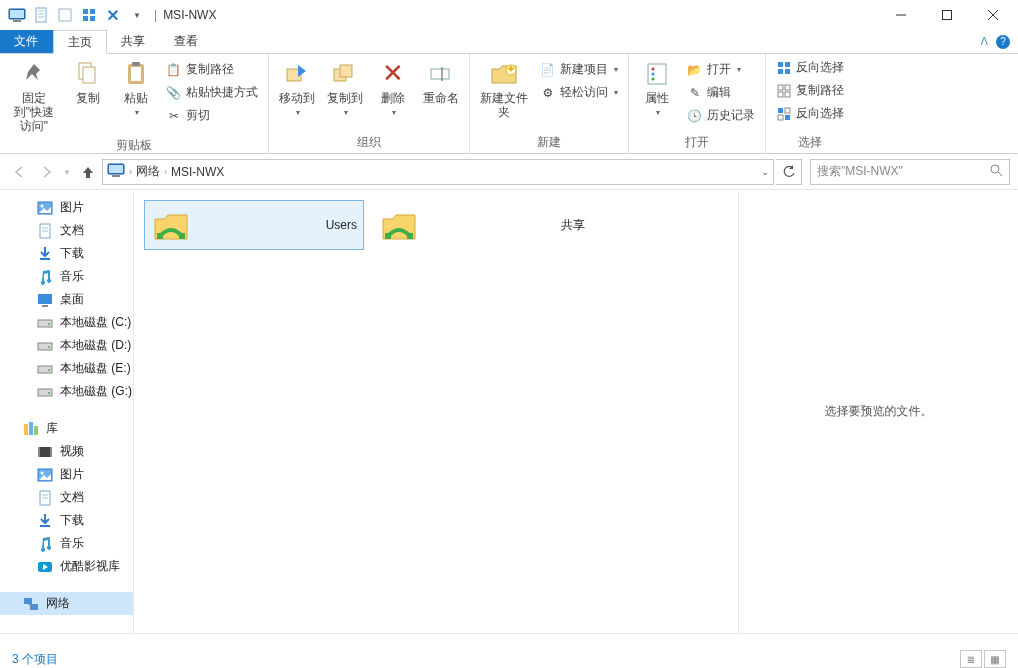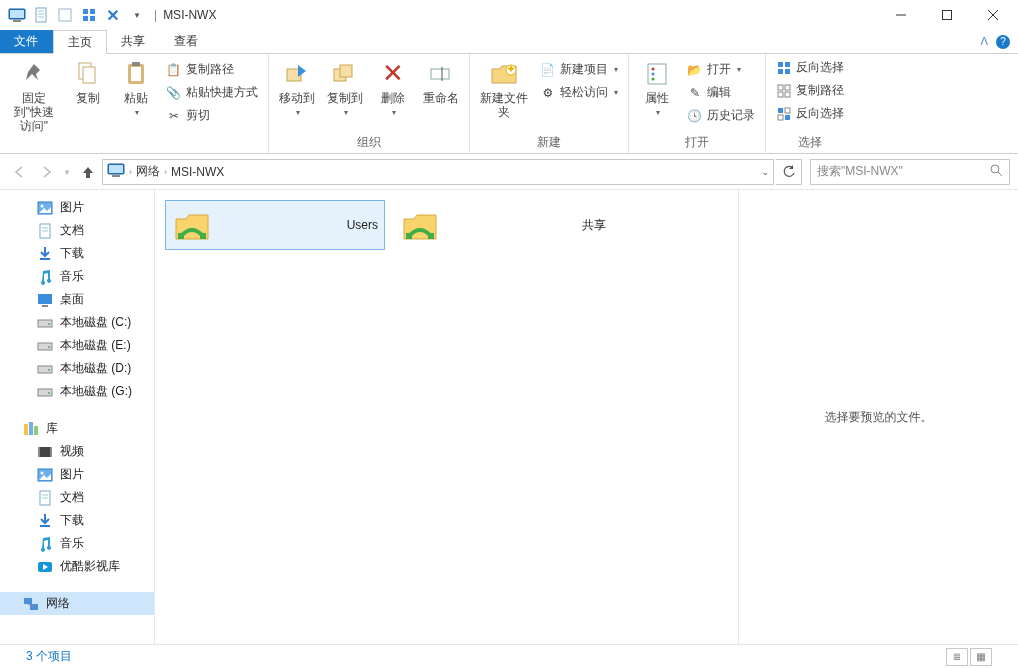--- a/index.html
+++ b/index.html
@@ -43,40 +43,40 @@
 .addr-seg { display: flex; align-items: center; gap: 4px; color: #333; }
 .addr-sep { color: #888; font-size: 9px; padding: 0 2px; }
 .addrbar .strch { flex: 1; }
 .refreshbtn { width: 26px; height: 26px; border: 1px solid #c8c8c8; border-left: none; display: flex; align-items: center; justify-content: center; }
 .searchbox { width: 200px; height: 26px; border: 1px solid #c8c8c8; margin-left: 6px; display: flex; align-items: center; padding: 0 6px; color: #888; }
 .searchbox .strch { flex: 1; }
 .dropcaret2 { color: #555; font-size: 9px; }
 
 
 .body { flex: 1; display: flex; min-height: 0; }
-.navpane { width: 155px; border-right: 1px solid #e8e8e8; overflow-y: auto; position: relative; padding-top: 6px; }
+.navpane { width: 134px; border-right: 1px solid #e8e8e8; overflow-y: auto; position: relative; padding-top: 6px; }
 .navpane::-webkit-scrollbar { width: 16px; }
 .navpane::-webkit-scrollbar-track { background: #f0f0f0; }
 .navpane::-webkit-scrollbar-thumb { background: #c8c8c8; }
 .navitem { display: flex; align-items: center; gap: 6px; padding: 3px 0 3px 36px; color: #222; }
 .navitem.l1 { padding-left: 22px; }
 .navitem.selected { background: #cde6fb; }
 .navitem .nic { width: 18px; height: 16px; display: flex; align-items: center; justify-content: center; }
 .navspacer { height: 14px; }
 
 .content { flex: 1; padding: 10px; overflow: auto; display: flex; flex-wrap: wrap; align-content: flex-start; gap: 8px; }
 .item { width: 220px; height: 50px; display: flex; align-items: center; gap: 10px; padding: 20px 6px; border: 1px solid transparent; justify-content: space-between; }
 .item.selected { border: 1px solid #7bb6ea; background: #e6f2fb; }
 .item .fic { width: 40px; height: 40px; display: flex; align-items: center; justify-content: center; }
 .item .lbl { color: #222; }
 
 .preview { width: 280px; border-left: 1px solid #e8e8e8; display: flex; align-items: center; justify-content: center; color: #555; }
 
 
-.status { height: 24px; border-top: 1px solid #e8e8e8; display: flex; align-items: center; padding: 0 26px; color: #1979ca; }
+.status { height: 35px; border-top: 1px solid #e8e8e8; display: flex; align-items: flex-end; padding: 0 12px; color: #1979ca; }
 .status .strch { flex: 1; }
 .status .vbtn { width: 22px; height: 18px; border: 1px solid #c8c8c8; margin-left: 2px; display: flex; align-items: center; justify-content: center; color: #777; font-size: 10px; }
 
 </style>
 </head>
 <body>
 
 <div class="titlebar">
   <div class="qat">
     <span class="ico">
@@ -183,20 +183,21 @@
         <div class="smallbtn">
             <span class="sic">📎</span>
             <span>粘贴快捷方式</span>
           </div>
         <div class="smallbtn">
             <span class="sic">✂</span>
             <span>剪切</span>
           </div>
       </div>
     </div>
+    <div class="glabel">剪贴板</div>
   </div>
 
   <div class="group">
     <div class="controls">
       <div class="bigbtn">
         <span class="ic">
             <svg width="26" height="26">
               <rect x="3" y="8" width="14" height="12" fill="#f6e0a8" stroke="#caa552"></rect>
               <path d="M14 4 L22 10 L14 16 Z" fill="#3c8dde"></path>
             </svg>
@@ -440,30 +441,30 @@
           </span>
           <span>本地磁盘 (C:)</span>
         </div>
         <div class="navitem">
           <span class="nic">
             <svg width="16" height="12">
               <rect x="1" y="3" width="14" height="7" fill="#d8d8d8" stroke="#888"></rect>
               <circle cx="12" cy="7" r="1" fill="#5a5"></circle>
             </svg>
           </span>
-          <span>本地磁盘 (E:)</span>
+          <span>本地磁盘 (D:)</span>
         </div>
         <div class="navitem">
           <span class="nic">
             <svg width="16" height="12">
               <rect x="1" y="3" width="14" height="7" fill="#d8d8d8" stroke="#888"></rect>
               <circle cx="12" cy="7" r="1" fill="#5a5"></circle>
             </svg>
           </span>
-          <span>本地磁盘 (D:)</span>
+          <span>本地磁盘 (E:)</span>
         </div>
         <div class="navitem">
           <span class="nic">
             <svg width="16" height="12">
               <rect x="1" y="3" width="14" height="7" fill="#d8d8d8" stroke="#888"></rect>
               <circle cx="12" cy="7" r="1" fill="#5a5"></circle>
             </svg>
           </span>
           <span>本地磁盘 (G:)</span>
         </div>

